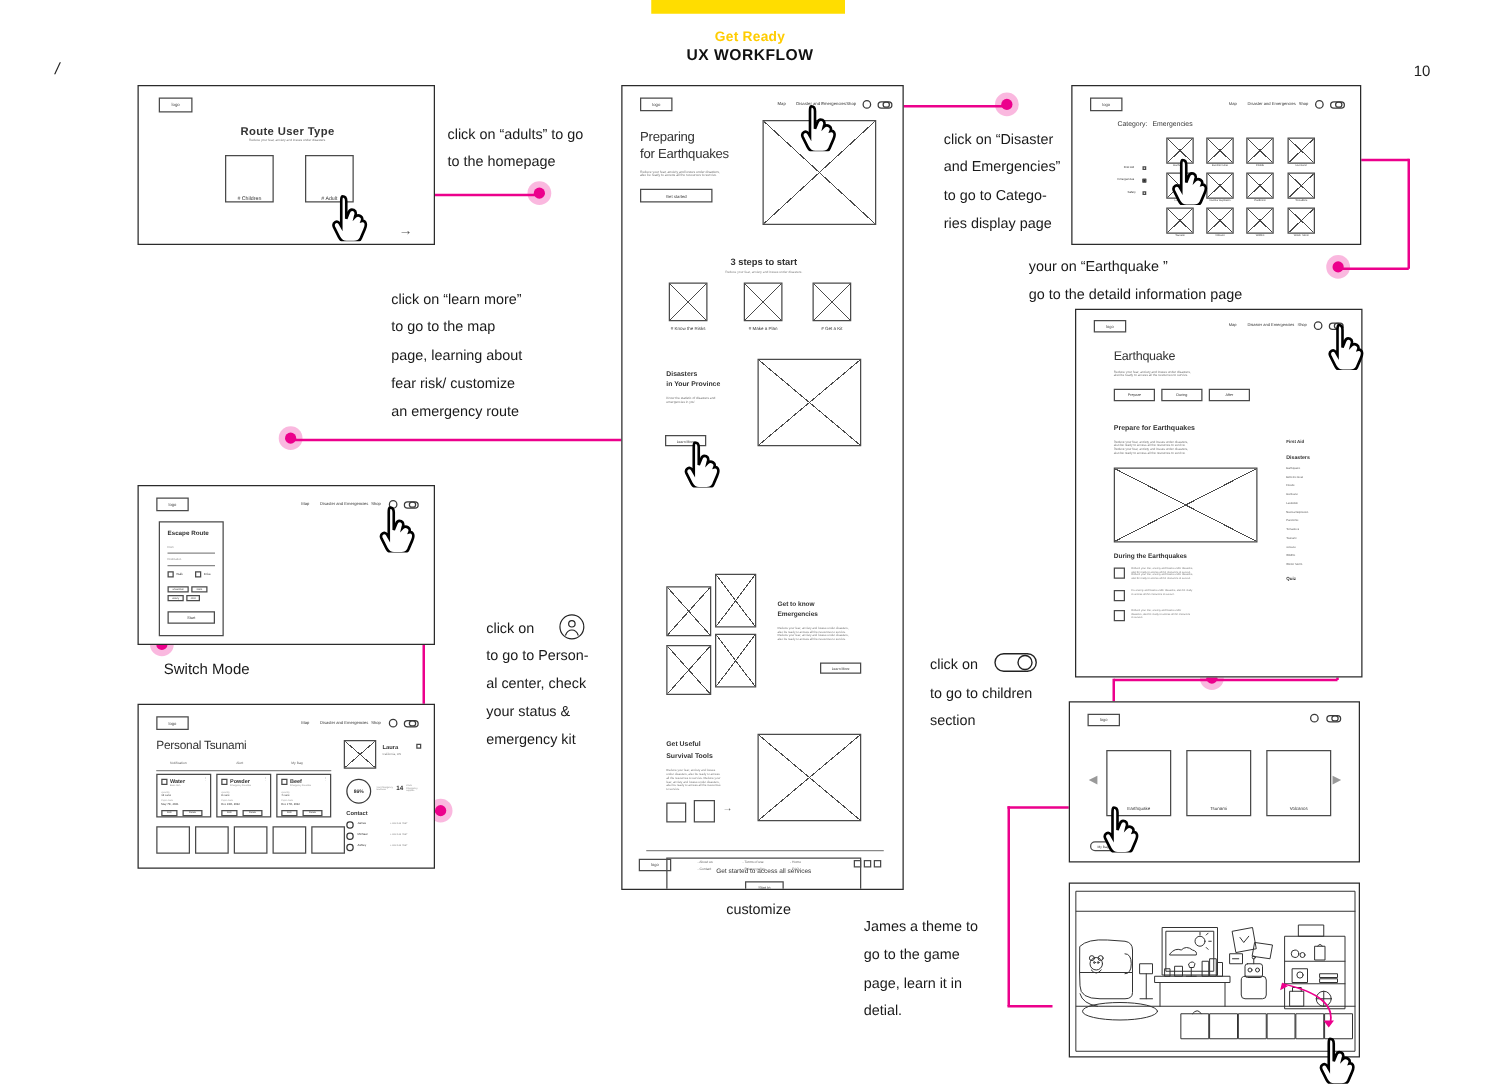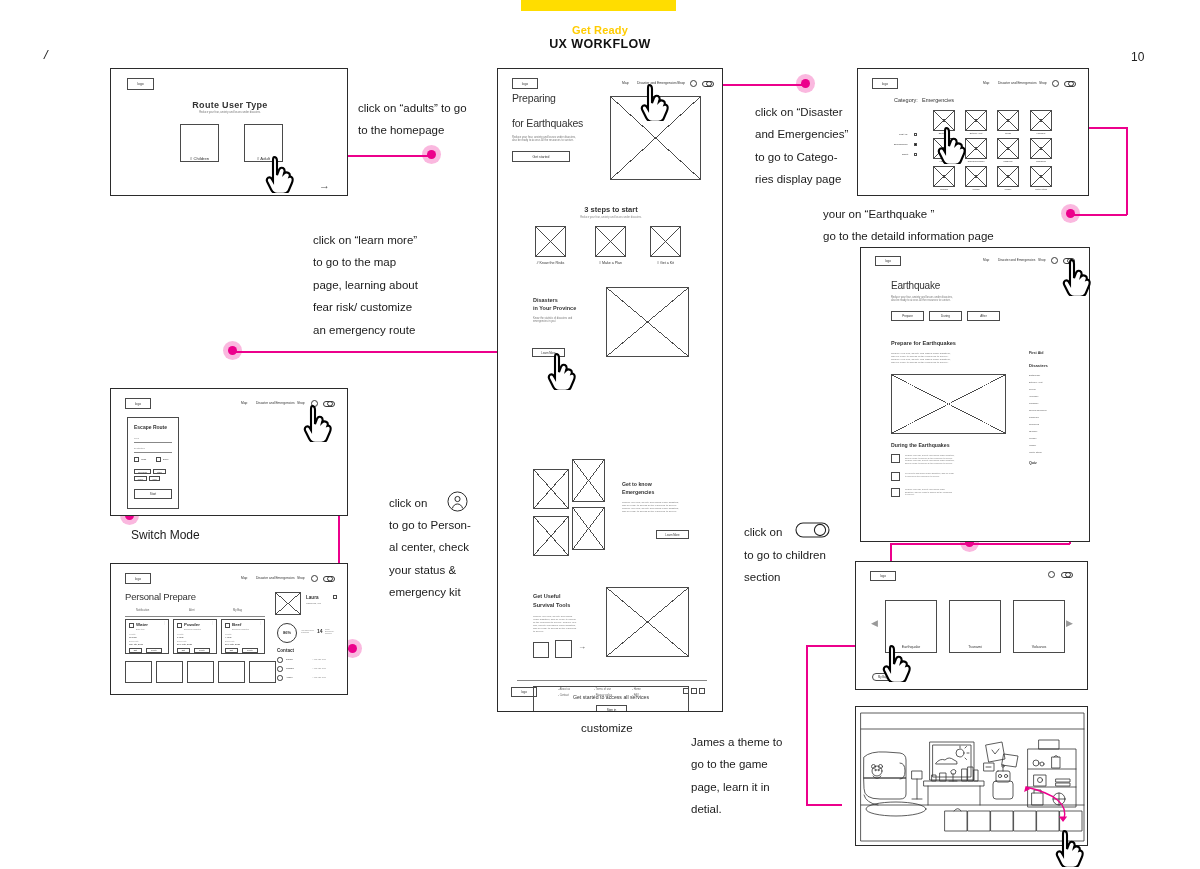--- a/index.html
+++ b/index.html
@@ -118,21 +118,21 @@
 an emergency route</div>
 
 <div class="frame wf" style="left:497px; top:68px; width:226px; height:644px;">
   <div class="logo" style="left:14px;top:9px;width:26px;height:11px;font-size:3.4px;">logo</div>
   <div class="navitem" style="left:124px;top:12px;font-size:3.4px;">Map</div>
   <div class="navitem" style="left:139px;top:12px;font-size:3.4px;">Disaster and Emergencies</div>
   <div class="navitem" style="left:179px;top:12px;font-size:3.4px;">Shop</div>
   <div class="circ" style="left:192px;top:11px;width:7px;height:7px;"></div>
   <div class="toggle" style="left:204px;top:11.5px;width:12px;height:6px;"></div>
 
-  <div class="lbl" style="left:14px;top:23px;font-size:10.5px;font-weight:500;letter-spacing:-.2px;">Preparing</div>
+  <div class="lbl" style="left:14px;top:35px;font-size:10.5px;font-weight:500;letter-spacing:-.2px;">Preparing</div>
   <div class="lbl" style="left:14px;top:48px;font-size:10.5px;font-weight:500;letter-spacing:-.2px;">for Earthquakes</div>
   <div class="lbl" style="left:14px;top:67px;font-size:2.7px;color:#777;white-space:pre-line;">Reduce your fear, anxiety and losses under disasters,
 also be ready to access all the resources to survive.</div>
   <div class="btn" style="left:14px;top:82px;width:58px;height:11px;font-size:3.4px;">Get started</div>
   <div class="xbox" style="left:112px;top:27px;width:91px;height:84px;"></div>
 
   <div class="lbl" style="left:0;width:226px;text-align:center;top:136px;font-size:7.5px;font-weight:600;">3 steps to start</div>
   <div class="lbl" style="left:0;width:226px;text-align:center;top:147px;font-size:2.6px;color:#888;">Reduce your fear, anxiety and losses under disasters.</div>
   <div class="xbox" style="left:37px;top:157px;width:31px;height:31px;"></div>
   <div class="lbl" style="left:28px;width:49px;text-align:center;top:192px;font-size:3.6px;"># Know the Risks</div>
@@ -239,21 +239,21 @@
 <div class="caption" style="left:131px;top:528px;font-size:12px;">Switch Mode</div>
 
 <div class="frame wf" style="left:110px; top:563px; width:238px; height:132px;">
   <div class="logo" style="left:14px;top:9px;width:26px;height:11px;font-size:3.3px;">logo</div>
   <div class="navitem" style="left:130px;top:12px;font-size:3.3px;">Map</div>
   <div class="navitem" style="left:145px;top:12px;font-size:3.3px;">Disaster and Emergencies</div>
   <div class="navitem" style="left:186px;top:12px;font-size:3.3px;">Shop</div>
   <div class="circ" style="left:200px;top:11px;width:7px;height:7px;"></div>
   <div class="toggle" style="left:212px;top:11.5px;width:12px;height:6px;"></div>
 
-  <div class="lbl" style="left:14px;top:27px;font-size:9.5px;font-weight:500;letter-spacing:-.2px;">Personal Prepare</div>
+  <div class="lbl" style="left:14px;top:27px;font-size:9.5px;font-weight:500;letter-spacing:-.2px;">Personal Tsunami</div>
   <div class="lbl" style="left:25px;top:45px;font-size:2.7px;color:#666;">Notification</div>
   <div class="lbl" style="left:78px;top:45px;font-size:2.7px;color:#666;">Alert</div>
   <div class="lbl" style="left:122px;top:45px;font-size:2.7px;color:#666;">My Bag</div>
   <div class="hline" style="left:14px;top:52px;width:140px;"></div>
 
   <div class="box" style="left:14px;top:55px;width:44px;height:35px;"></div>
   <div class="chk" style="left:18px;top:59px;width:4.5px;height:4.5px;"></div>
   <div class="lbl" style="left:25px;top:58px;font-size:4.4px;font-weight:600;">Water</div>
   <div class="lbl" style="left:25px;top:63.5px;font-size:1.8px;color:#888;">Basic Item</div>
   <div class="lbl" style="left:52px;top:58px;font-size:3px;color:#666;">⋮</div>

